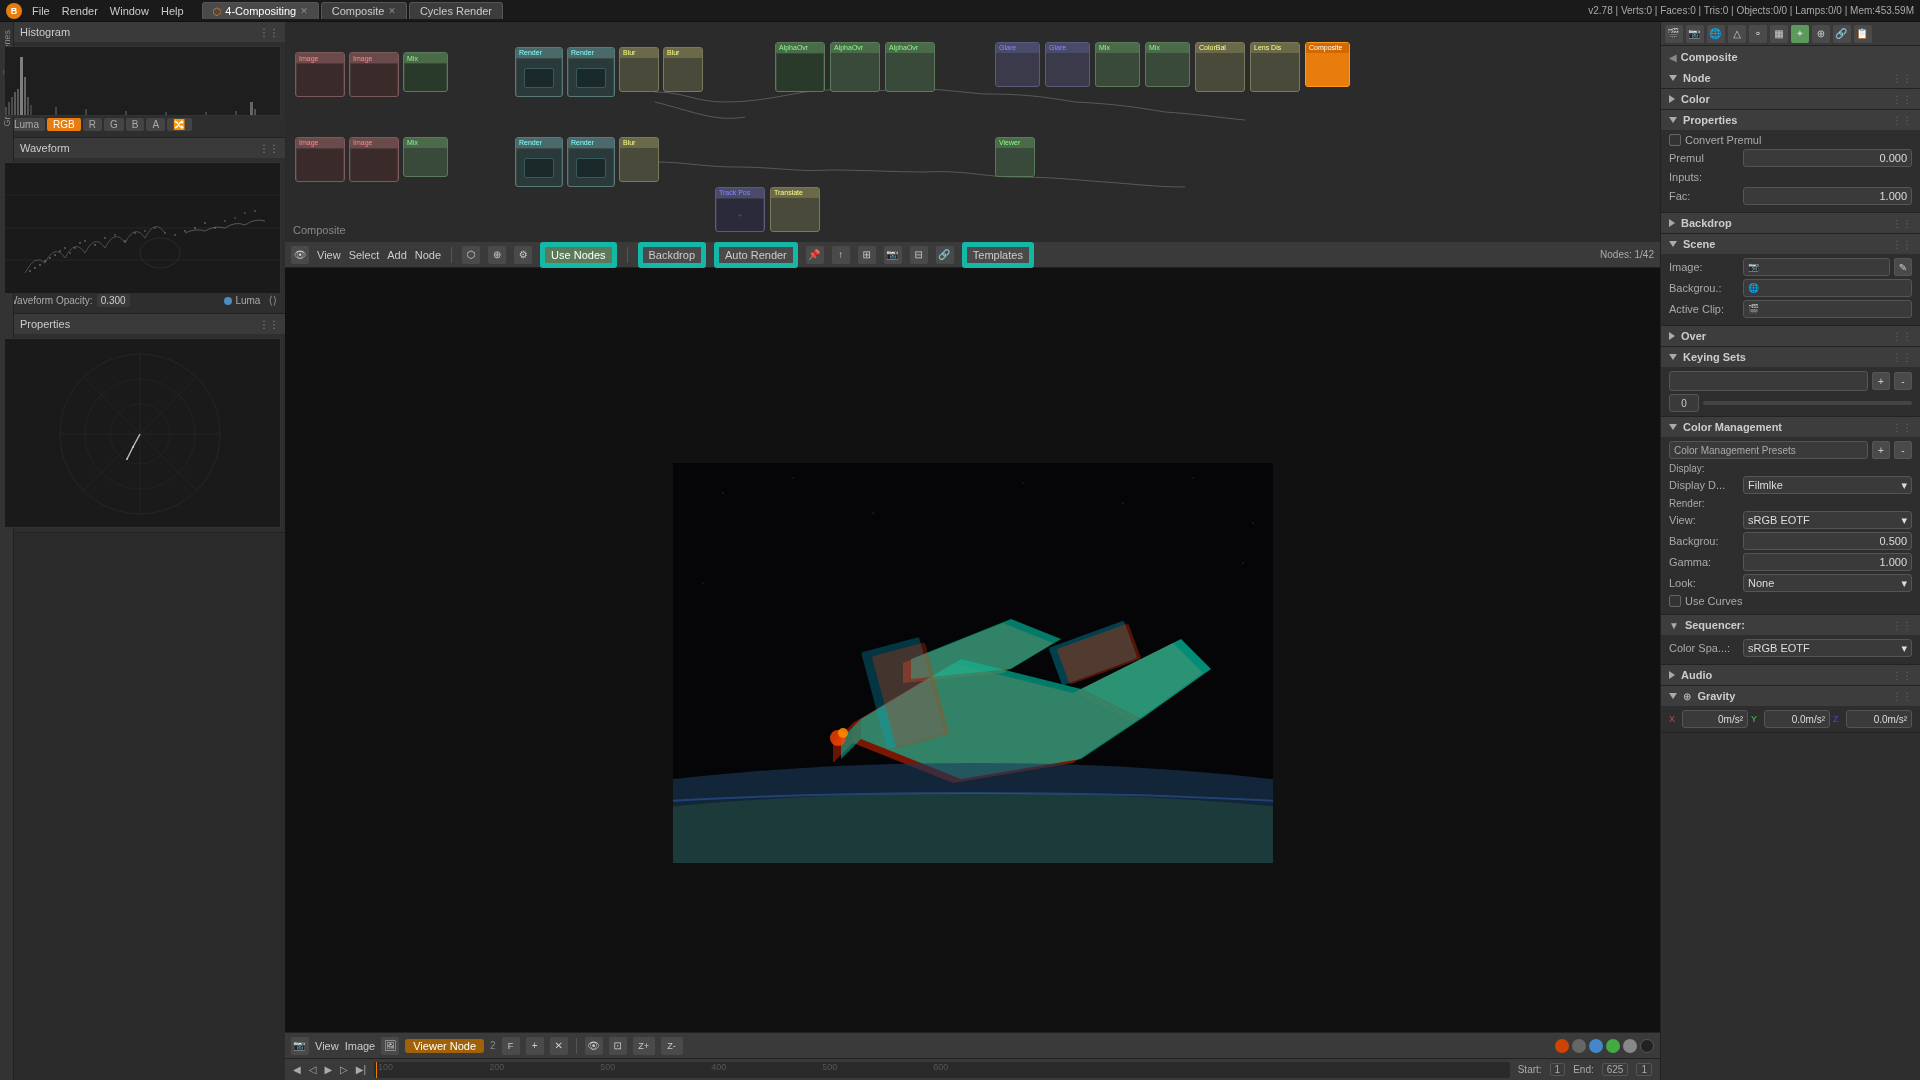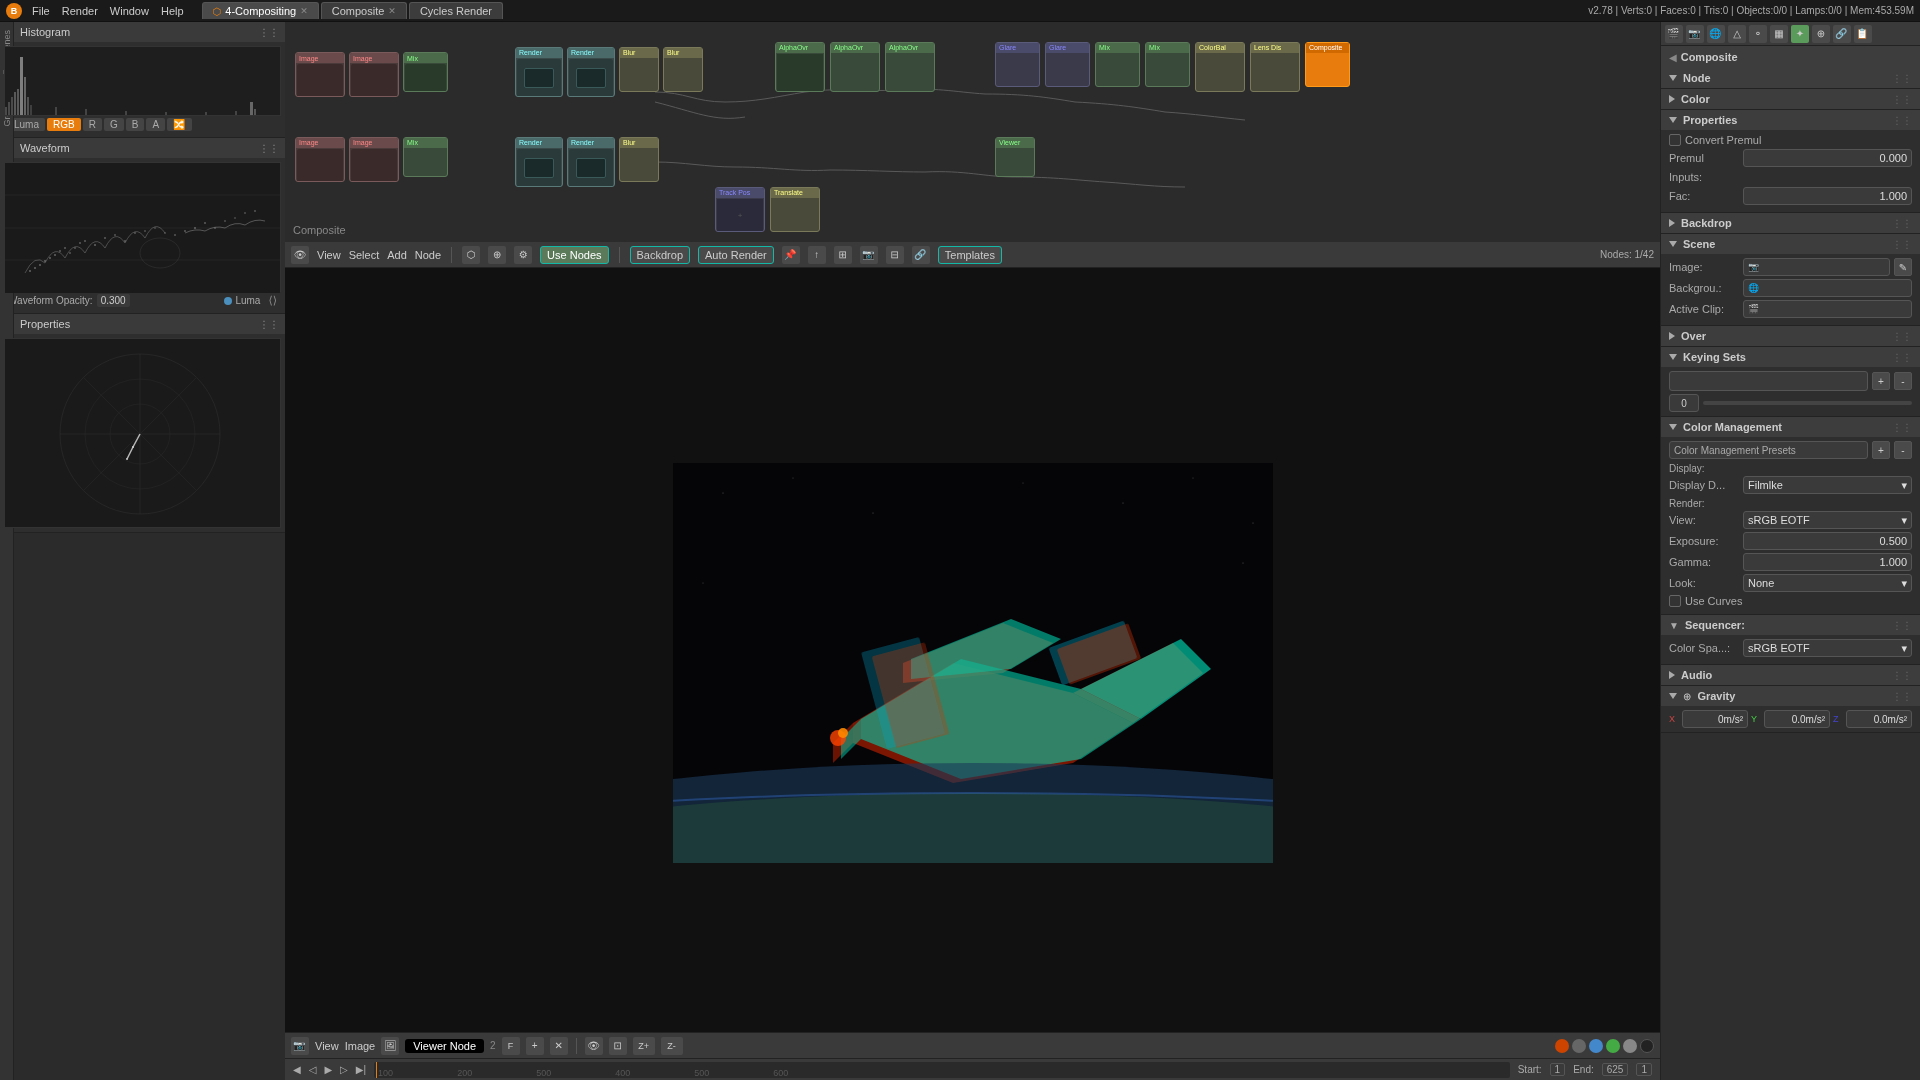--- a/index.html
+++ b/index.html
@@ -85,21 +85,21 @@
       display: flex;
       align-items: center;
       padding: 0 6px;
       gap: 8px;
       border-bottom: 1px solid #222;
       font-size: 11px;
     }
     .toolbar-btn {
       padding: 2px 6px;
       background: #4a4a4a;
-      border: 1px solid #14b8a6;
+      border: 5px solid #14b8a6;
       border-radius: 3px;
       color: #ccc;
       cursor: pointer;
       font-size: 11px;
     }
     .toolbar-btn.active {
       background: #5a7a5a;
       color: #fff;
     }
     .toolbar-separator {
@@ -780,21 +780,21 @@
 
           <ellipse cx="300" cy="390" rx="600" ry="60" fill="none" stroke="#4488ff" stroke-width="2" opacity="0.3"></ellipse>
         </svg>
       </div>
 
       <div class="viewer-toolbar">
         <div class="toolbar-icon">📷</div>
         <span>View</span>
         <span>Image</span>
         <div class="toolbar-icon">🖼</div>
-        <div style="background:#000000;padding:1px 8px;border-radius:3px;font-size:11px;color:#fff;cursor:pointer;">Viewer Node</div>
+        <div style="background:#a16207;padding:1px 8px;border-radius:3px;font-size:11px;color:#fff;cursor:pointer;">Viewer Node</div>
         <span style="font-size:10px;color:#888;">2</span>
         <div class="toolbar-icon" style="font-size:9px;">F</div>
         <div class="toolbar-icon">+</div>
         <div class="toolbar-icon">✕</div>
         <div class="toolbar-separator"></div>
         <div class="toolbar-icon">👁</div>
         <div class="toolbar-icon">⊡</div>
         <div class="toolbar-icon" style="width:22px;font-size:9px;">Z+</div>
         <div class="toolbar-icon" style="width:22px;font-size:9px;">Z-</div>
 
@@ -811,21 +811,21 @@
 
     <div style="height:22px;background:#3a3a3a;display:flex;align-items:center;padding:0 8px;gap:8px;border-top:1px solid #222;font-size:10px;color:#aaa;">
       <span>◀</span>
       <span>◁</span>
       <span>▶</span>
       <span>▷</span>
       <span>▶|</span>
       <div style="flex:1;position:relative;height:16px;background:#2a2a2a;border-radius:2px;overflow:hidden;cursor:pointer;">
         <div style="position:absolute;top:0;height:100%;width:1px;background:#e87d0d;left:2px;"></div>
 
-        <div style="position:absolute;top:0;left:0;right:0;bottom:0;display:flex;align-items:flex-end;padding:0 4px;gap:64px;font-size:9px;color:#555;">
+        <div style="position:absolute;top:0;left:0;right:0;bottom:0;display:flex;align-items:flex-start;padding:0 4px;gap:96px;font-size:9px;color:#555;">
           <span>100</span>
           <span>200</span>
           <span>500</span>
           <span>400</span>
           <span>500</span>
           <span>600</span>
         </div>
       </div>
       <span>Start:</span>
       <span style="background:#3a3a3a;border:1px solid #555;padding:0 4px;border-radius:2px;">1</span>
@@ -982,21 +982,21 @@
         </div>
         <div style="margin-top:4px;margin-bottom:2px;font-size:10px;color:#aaa;">Render:</div>
         <div class="rp-row">
           <span class="rp-label">View:</span>
           <div class="rp-select">
             <span>sRGB EOTF</span>
             <span>▾</span>
           </div>
         </div>
         <div class="rp-row">
-          <span class="rp-label">Exposure:</span>
+          <span class="rp-label">Backgrou:</span>
           <div class="rp-value" style="justify-content:flex-end;">0.500</div>
         </div>
         <div class="rp-row">
           <span class="rp-label">Gamma:</span>
           <div class="rp-value" style="justify-content:flex-end;">1.000</div>
         </div>
         <div class="rp-row">
           <span class="rp-label">Look:</span>
           <div class="rp-select">
             <span>None</span>

